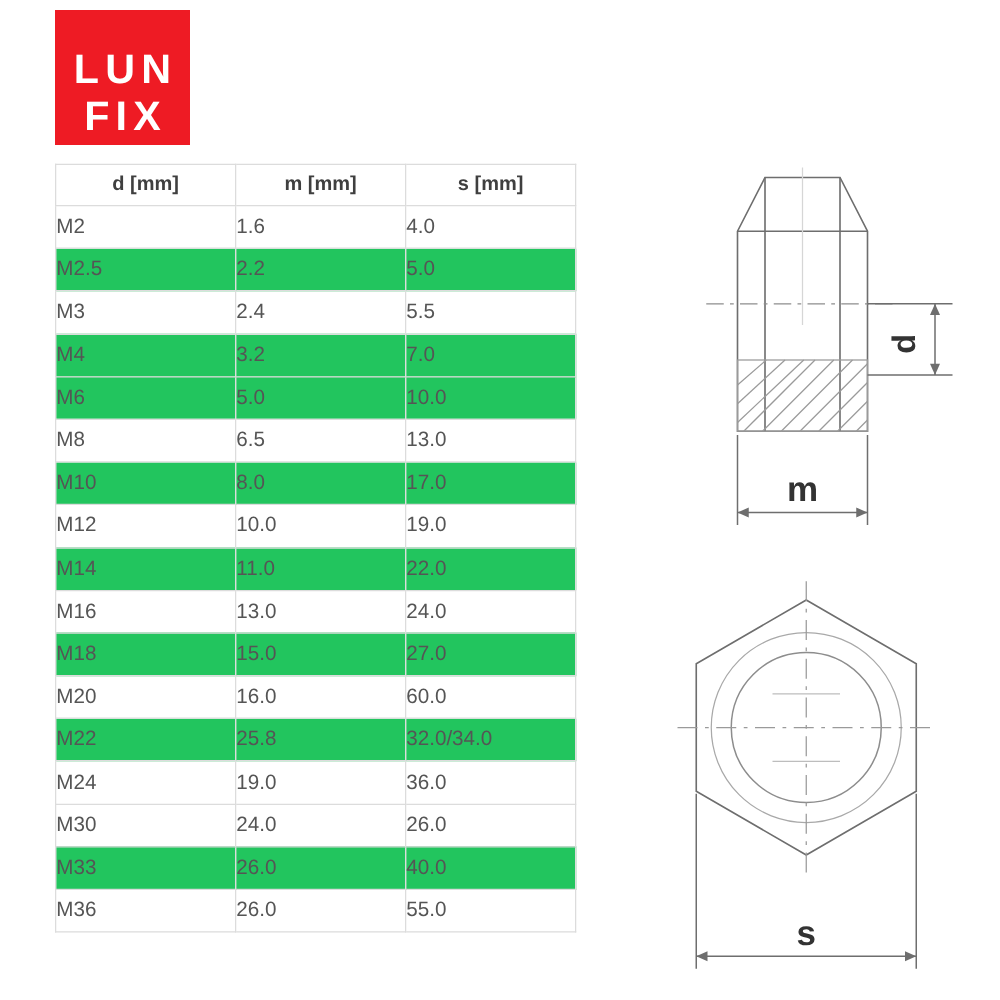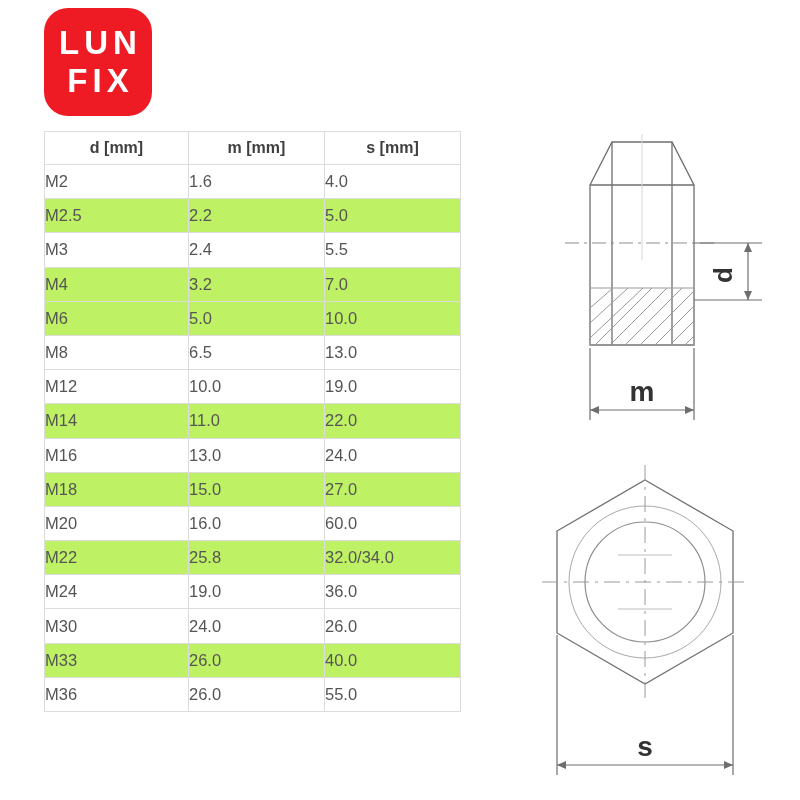--- a/index.html
+++ b/index.html
@@ -24,24 +24,23 @@
   .logo {
     position: absolute;
     left: 44px;
     top: 8px;
     width: 108px;
     height: 108px;
     background: #ee1b24;
     display: flex;
     flex-direction: column;
     align-items: center;
-    justify-content: center;
+    justify-content: flex-end;
     box-sizing: border-box;
     padding: 4px 0;
-    border-radius: 24px;
   }
   .logo-line {
     color: #ffffff;
     font-family: "Liberation Sans", sans-serif;
     font-weight: bold;
     font-size: 33px;
     letter-spacing: 5px;
     line-height: 38px;
     text-indent: 5px;
   }
@@ -68,21 +67,21 @@
     font-weight: normal;
     white-space: nowrap;
   }
   table.spec th {
     font-weight: bold;
     color: #3f3f3f;
     font-size: 16px;
     height: 32px;
   }
   table.spec tr.alt td {
-    background: #bef264;
+    background: #22c55e;
   }
   table.spec col.c1 { width: 144px; }
   table.spec col.c2 { width: 136px; }
   table.spec col.c3 { width: 136px; }
 
   
   .drawing-side {
     position: absolute;
     left: 500px;
     top: 120px;
@@ -150,20 +149,25 @@
           <tr class="alt">
             <td>M6</td>
             <td>5.0</td>
             <td>10.0</td>
           </tr>
           <tr>
             <td>M8</td>
             <td>6.5</td>
             <td>13.0</td>
           </tr>
+          <tr class="alt">
+            <td>M10</td>
+            <td>8.0</td>
+            <td>17.0</td>
+          </tr>
           <tr>
             <td>M12</td>
             <td>10.0</td>
             <td>19.0</td>
           </tr>
           <tr class="alt">
             <td>M14</td>
             <td>11.0</td>
             <td>22.0</td>
           </tr>

